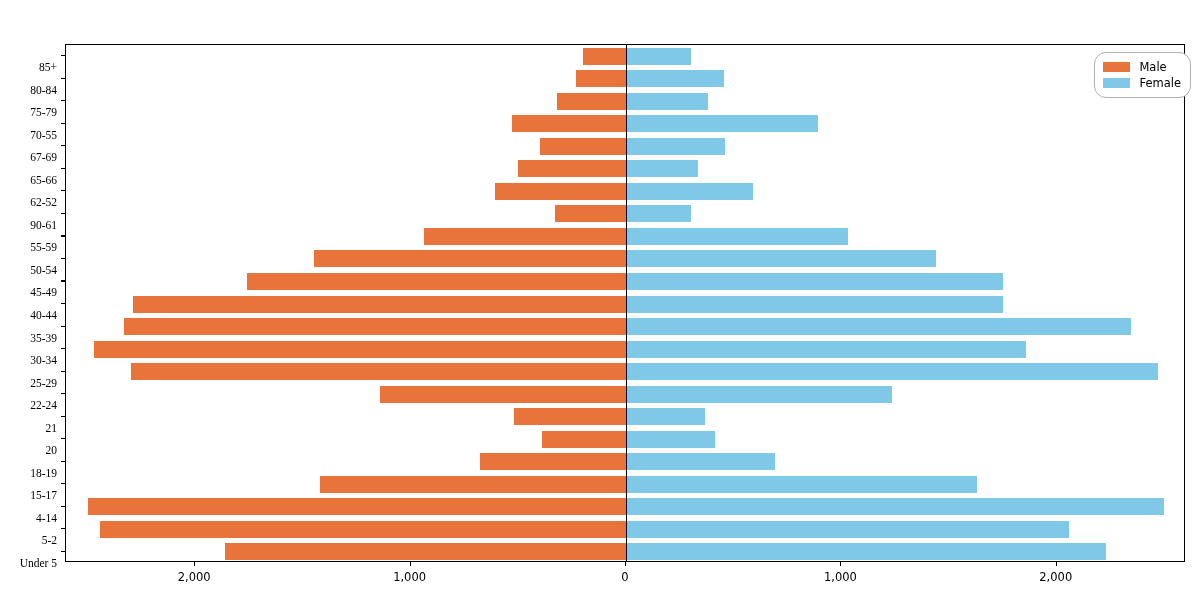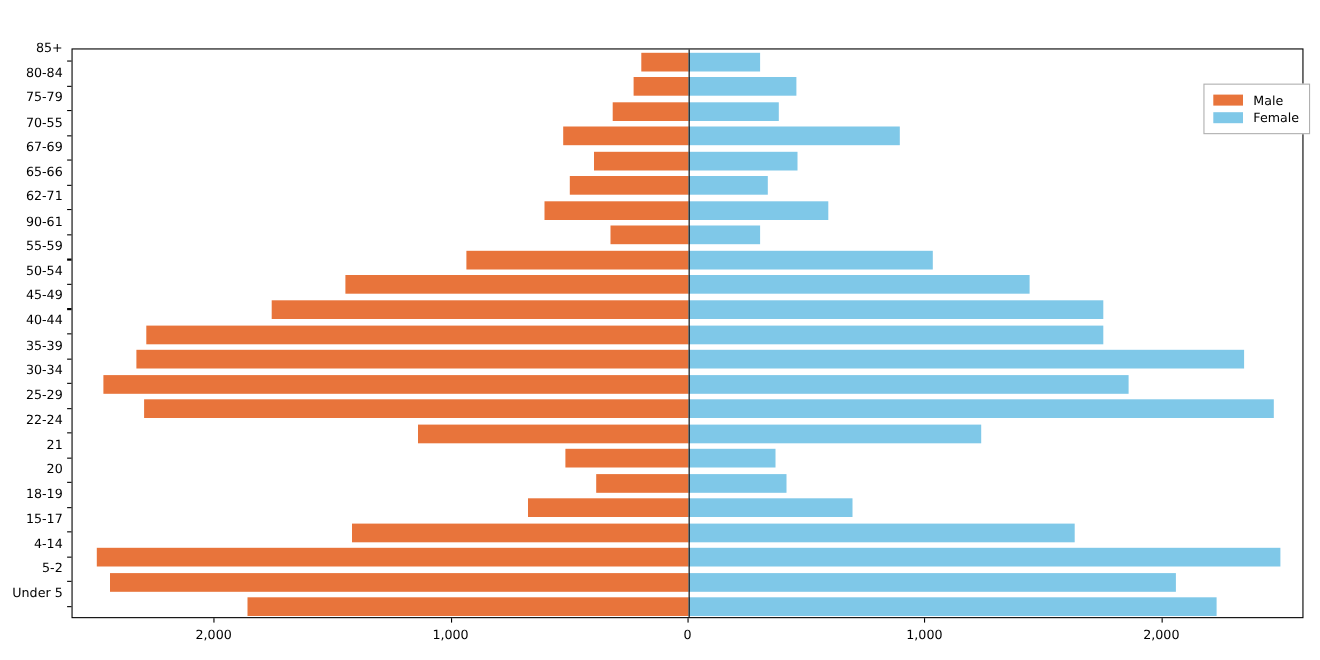--- a/index.html
+++ b/index.html
@@ -74,23 +74,24 @@
     right: 0;
     text-align: right;
     font-size: 11.5px;
     color: #000000;
     transform: translateY(-50%);
     white-space: nowrap;
   }
   #ytick-labels {
     position: absolute;
     left: 0px;
-    top: 32px;
+    top: 56px;
     width: 57px;
     height: 518px;
+    font-family: Liberation Serif, serif;
   }
   .ytick-mark {
     position: absolute;
     left: 61px;
     width: 4px;
     height: 1.1px;
     background: #000000;
   }
   .xtick-mark {
     position: absolute;
@@ -107,24 +108,23 @@
     transform: translateX(-50%);
     white-space: nowrap;
   }
 
   
   #legend {
     position: absolute;
     right: 9px;
     top: 52px;
     border: 1px solid #b0b0b0;
-    border-radius: 0;
+    border-radius: 12px;
     background: #ffffff;
     padding: 6px 9px 6px 8px;
-    margin-top: 24px;
   }
   .legend-entry {
     display: flex;
     align-items: center;
     height: 16px;
   }
   .legend-swatch {
     width: 27px;
     height: 10px;
     margin-right: 9px;
@@ -143,21 +143,21 @@
 <div id="figure">
 
 
   <div id="ytick-labels">
       <div class="ytick-label" style="top: 11.2609px;">85+</div>
       <div class="ytick-label" style="top: 33.7826px;">80-84</div>
       <div class="ytick-label" style="top: 56.3043px;">75-79</div>
       <div class="ytick-label" style="top: 78.8261px;">70-55</div>
       <div class="ytick-label" style="top: 101.348px;">67-69</div>
       <div class="ytick-label" style="top: 123.87px;">65-66</div>
-      <div class="ytick-label" style="top: 146.391px;">62-71</div>
+      <div class="ytick-label" style="top: 146.391px;">62-52</div>
       <div class="ytick-label" style="top: 168.913px;">90-61</div>
       <div class="ytick-label" style="top: 191.435px;">55-59</div>
       <div class="ytick-label" style="top: 213.957px;">50-54</div>
       <div class="ytick-label" style="top: 236.478px;">45-49</div>
       <div class="ytick-label" style="top: 259px;">40-44</div>
       <div class="ytick-label" style="top: 281.522px;">35-39</div>
       <div class="ytick-label" style="top: 304.043px;">30-34</div>
       <div class="ytick-label" style="top: 326.565px;">25-29</div>
       <div class="ytick-label" style="top: 349.087px;">22-24</div>
       <div class="ytick-label" style="top: 371.609px;">21</div>

